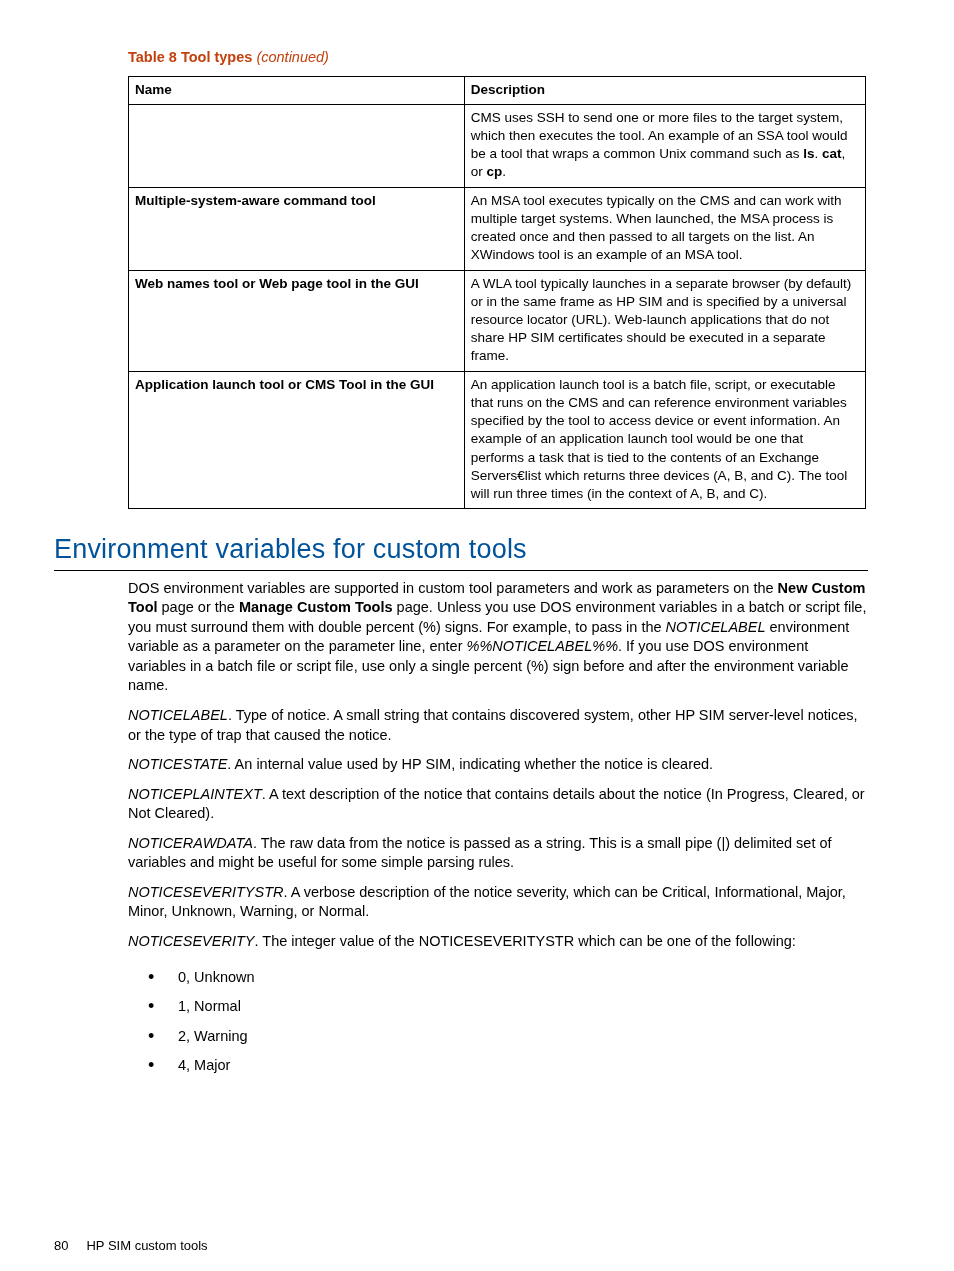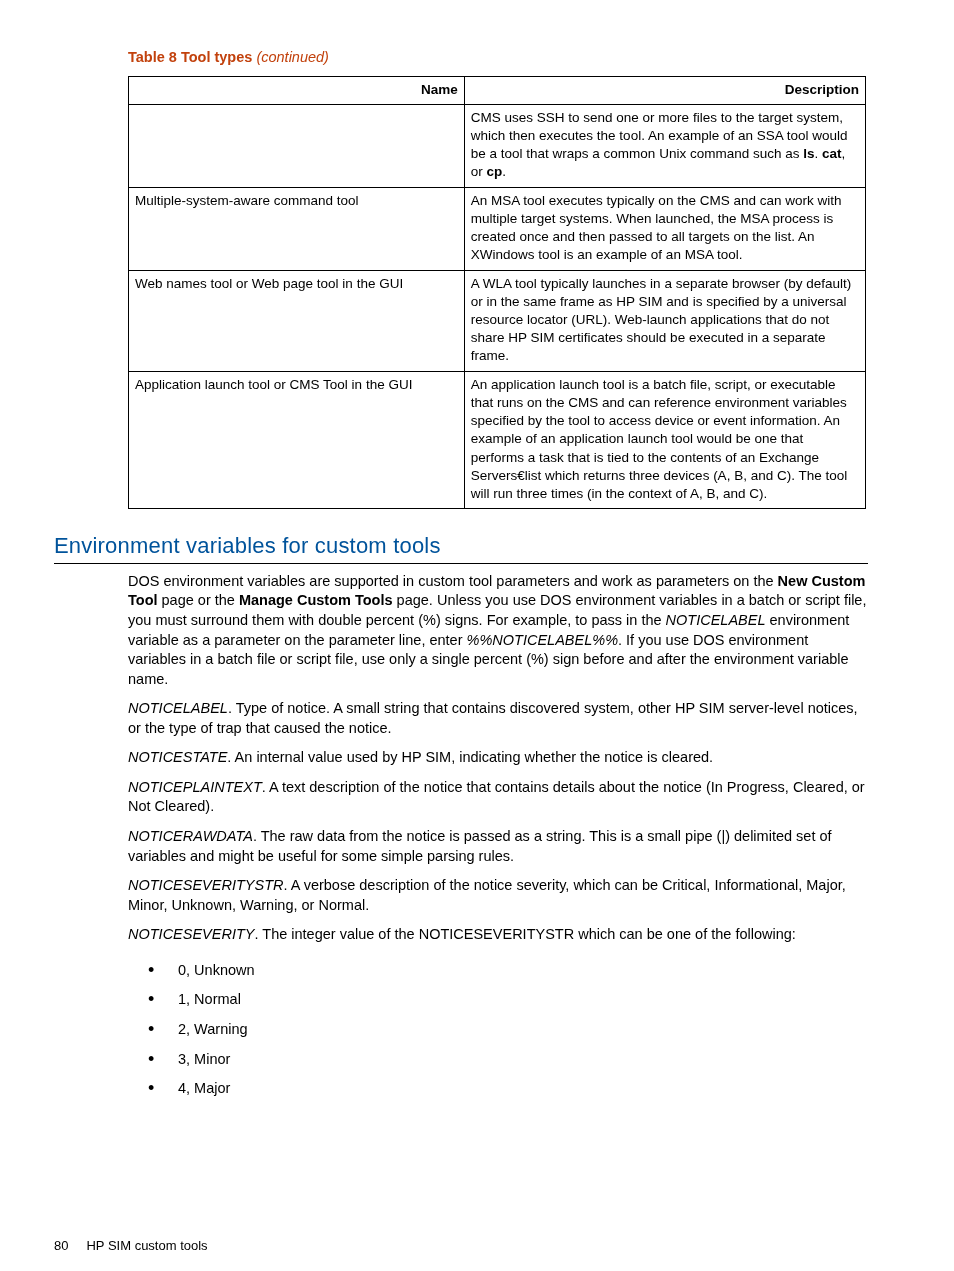--- a/index.html
+++ b/index.html
@@ -31,29 +31,29 @@
   }
   th, td {
     border: 1px solid #000;
     padding: 4px 6px 5px 6px;
     vertical-align: top;
     font-size: 13.5px;
     line-height: 1.35;
   }
   th {
     font-weight: 700;
-    text-align: right;
+    text-align: left;
     font-size: 13.5px;
   }
-  td.name-col { width: 308px; }
+  td.name-col { width: 308px; font-weight: bold; }
   td.desc-col { width: 368px; margin-left: 32px; }
   .section-heading {
     color: #00539b;
     font-weight: 300;
-    font-size: 22px;
+    font-size: 27px;
     margin: 10px 0 2px 0;
     letter-spacing: 0.2px;
   }
   .section-rule {
     border: none;
     border-top: 1px solid #000;
     margin: 2px 0 8px 0;
   }
   .body-block {
     margin-left: 74px;
@@ -144,21 +144,20 @@
   <p><span class="italic">NOTICERAWDATA</span><span>. The raw data from the notice is passed as a string. This is a small pipe (|) delimited set of variables and might be useful for some simple parsing rules.</span></p>
 
   <p><span class="italic">NOTICESEVERITYSTR</span><span>. A verbose description of the notice severity, which can be Critical, Informational, Major, Minor, Unknown, Warning, or Normal.</span></p>
 
   <p style="margin-bottom:16px;"><span class="italic">NOTICESEVERITY</span><span>. The integer value of the NOTICESEVERITYSTR which can be one of the following:</span></p>
 
   <ul class="bullets">
     <li>0, Unknown</li>
     <li>1, Normal</li>
     <li>2, Warning</li>
-    <li>3, Minor</li>
     <li>4, Major</li>
   </ul>
 
 </div>
 
 <div class="footer">
   <span class="page-num">80</span><span>HP SIM custom tools</span>
 </div>
 
 </body></html>

